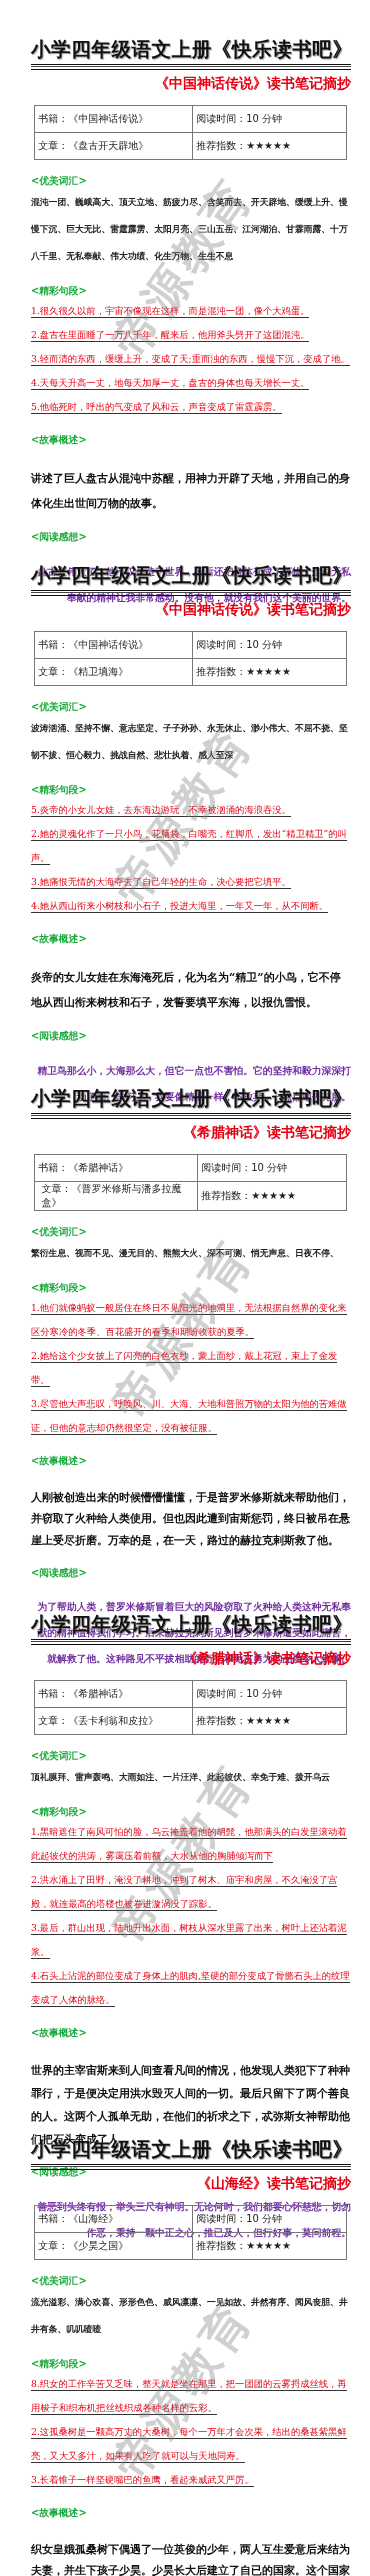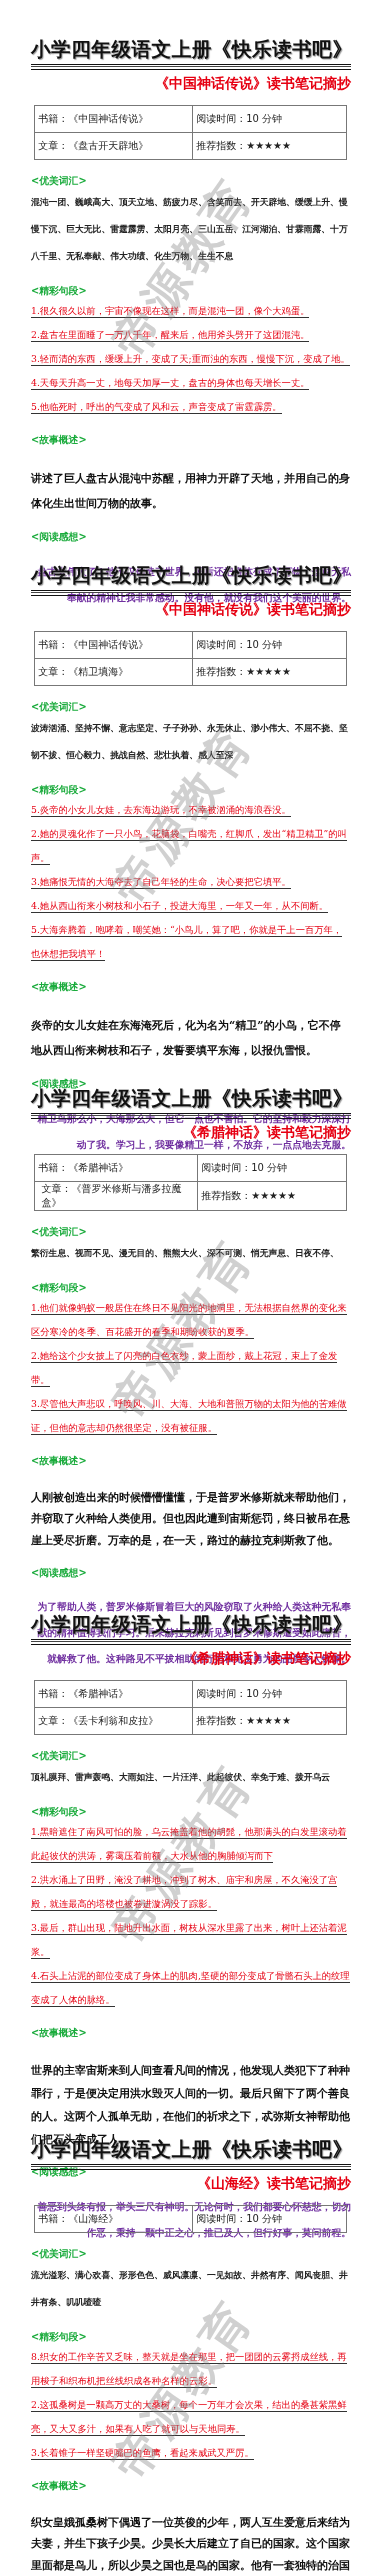--- a/index.html
+++ b/index.html
@@ -81,21 +81,20 @@
       </tr>
     </tbody>
       </table>
     <div class="sec-h">&lt;优美词汇&gt;</div>
     <div class="vocab">波涛汹涌、坚持不懈、意志坚定、子子孙孙、永无休止、渺小伟大、不屈不挠、坚韧不拔、恒心毅力、挑战自然、悲壮执着、感人至深</div>
     <div class="sec-h">&lt;精彩句段&gt;</div>
     <div class="sent"><span>5.炎帝的小女儿女娃，去东海边游玩，不幸被汹涌的海浪吞没。</span></div>
     <div class="sent"><span>2.她的灵魂化作了一只小鸟，花脑袋，白嘴壳，红脚爪，发出“精卫精卫”的叫声。</span></div>
     <div class="sent"><span>3.她痛恨无情的大海夺去了自己年轻的生命，决心要把它填平。</span></div>
     <div class="sent"><span>4.她从西山衔来小树枝和小石子，投进大海里，一年又一年，从不间断。</span></div>
-    <div class="sent"><span>5.大海奔腾着，咆哮着，嘲笑她：“小鸟儿，算了吧，你就是干上一百万年，也休想把我填平！</span></div>
     <div class="sec-h">&lt;故事概述&gt;</div>
     <div class="summary">炎帝的女儿女娃在东海淹死后，化为名为“精卫”的小鸟，它不停地从西山衔来树枝和石子，发誓要填平东海，以报仇雪恨。</div>
     <div class="sec-h">&lt;阅读感想&gt;</div>
     <div class="reflect">精卫鸟那么小，大海那么大，但它一点也不害怕。它的坚持和毅力深深打动了我。学习上，我要像精卫一样，不放弃，一点点地去克服。</div>
   </div>
   <div class="watermark" style="left:77px;top:289px;">帝源教育</div>
 </div>
 
 <div class="page" style="top:1010px;height:515px;">
   <div class="inner" style="top:76px;">
@@ -164,20 +163,24 @@
   <div class="inner" style="top:97px;">
     <div class="doc-title">小学四年级语文上册《快乐读书吧》</div>
     <div class="rule"></div>
     <div class="subtitle">《山海经》读书笔记摘抄</div>
     <table class="info">
       <tbody>
           <tr>
         <td class="c1"><span>书籍：</span><span>《山海经》</span></td>
         <td><span>阅读时间：</span><span>10 分钟</span></td>
       </tr>
+      <tr>
+        <td class="c1"><span>文章：</span><span>《少昊之国》</span></td>
+        <td><span>推荐指数：</span><span>★★★★★</span></td>
+      </tr>
     </tbody>
       </table>
     <div class="sec-h">&lt;优美词汇&gt;</div>
     <div class="vocab">流光溢彩、满心欢喜、形形色色、威风凛凛、一见如故、井然有序、闻风丧胆、井井有条、叽叽喳喳</div>
     <div class="sec-h">&lt;精彩句段&gt;</div>
     <div class="sent"><span>8.织女的工作辛苦又乏味，整天就是坐在那里，把一团团的云雾捋成丝线，再用梭子和织布机把丝线织成各种名样的云彩。</span></div>
     <div class="sent"><span>2.这孤桑树是一颗高万丈的大桑树，每个一万年才会次果，结出的桑甚紫黑鲜亮，又大又多汁，如果有人吃了就可以与天地同寿。</span></div>
     <div class="sent"><span>3.长着锥子一样坚硬嘴巴的鱼鹰，看起来威武又严厉。</span></div>
     <div class="sec-h">&lt;故事概述&gt;</div>
     <div class="summary" style="line-height:21.6px;">织女皇娥孤桑树下偶遇了一位英俊的少年，两人互生爱意后来结为夫妻，并生下孩子少昊。少昊长大后建立了自已的国家。这个国家里面都是鸟儿，所以少昊之国也是鸟的国家。他有一套独特的治国之策，根据不同鸟儿的特点任命它们担任不同的职务，治理得井井有条</div>

